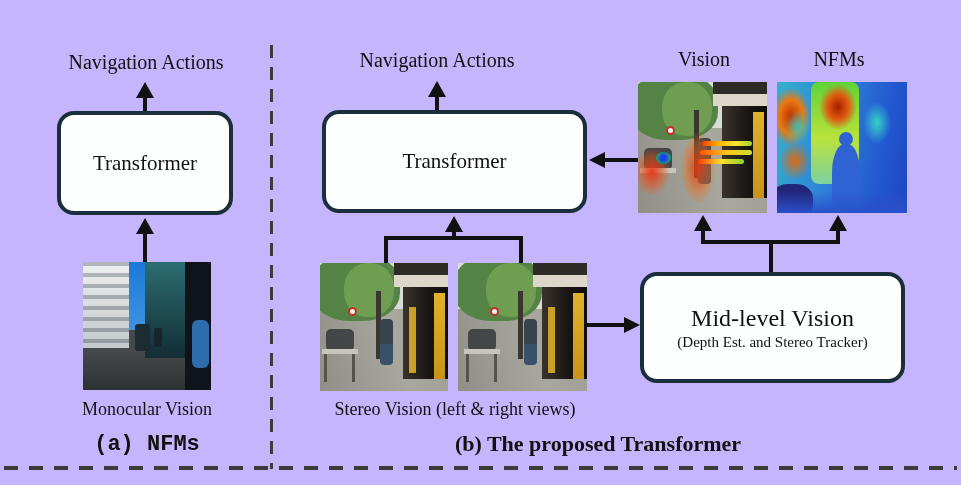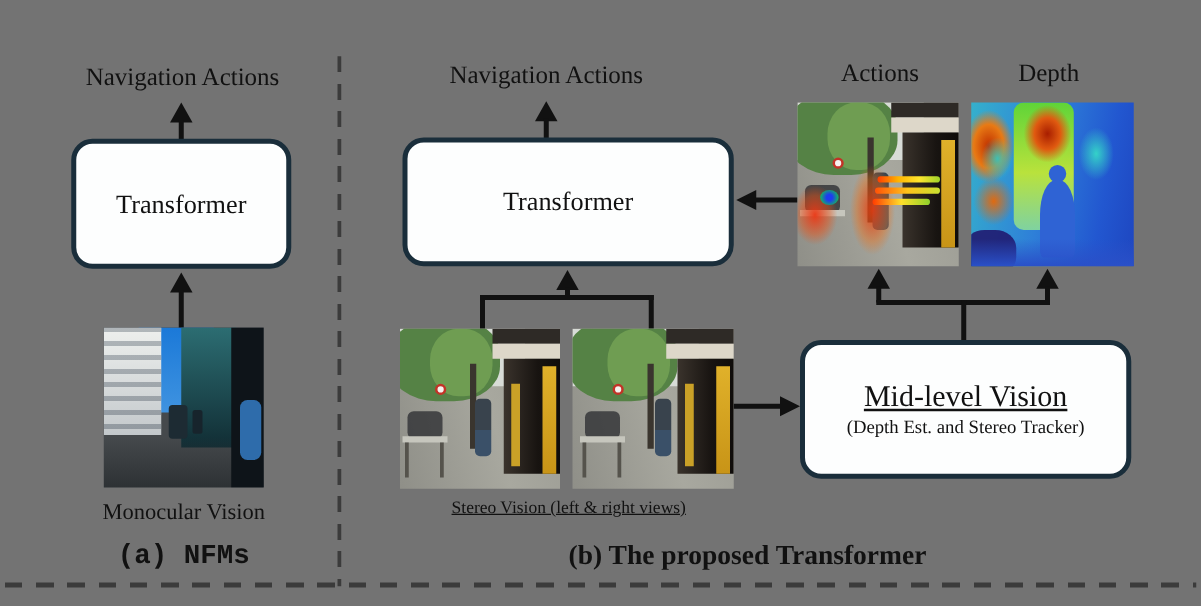--- a/index.html
+++ b/index.html
@@ -1,17 +1,17 @@
 <!DOCTYPE html>
 <html><head>
 <meta charset="utf-8">
 <style>
   html,body { margin:0; padding:0; background:#ffffff; }
   #canvas {
-    position:relative; width:961px; height:485px; background:#737373;
+    position:relative; width:961px; height:485px; background:#c4b5fd;
     font-family:"Liberation Serif", serif; color:#111; overflow:hidden;
   }
   .lbl { position:absolute; text-align:center; line-height:1.15; }
   .bold { font-weight:bold; }
   .node {
     position:absolute; box-sizing:border-box; background:#fdfefe;
     border:4px solid #1a2e3b; border-radius:17px;
     display:flex; flex-direction:column; align-items:center; justify-content:center;
   }
   .stem-v { position:absolute; width:4px; background:#111; }
@@ -187,27 +187,27 @@
     <div class="c-pil1"></div>
     <div class="c-pil2"></div>
     <div class="c-sign" style="left:32px;"></div>
     <div class="c-person" style="left:66px;"></div>
     <div class="c-chairs" style="left:10px;"></div>
     <div class="c-table" style="left:6px;"></div>
     <div class="c-leg1" style="left:8px;"></div>
     <div class="c-leg2" style="left:36px;"></div>
   </div>
 
-  <div class="lbl" style="left:305px; top:399px; width:300px; font-size:14px;text-decoration:underline;">Stereo Vision (left &amp; right views)</div>
+  <div class="lbl" style="left:305px; top:399px; width:300px; font-size:18px;">Stereo Vision (left &amp; right views)</div>
 
   <div class="stem-h" style="left:587px; top:323px; width:37px;"></div>
   <div class="ah-right" style="left:624px; top:317px;"></div>
 
-  <div class="lbl" style="left:644px; top:48px; width:120px; font-size:20px;">Actions</div>
-  <div class="lbl" style="left:779px; top:48px; width:120px; font-size:20px;">Depth</div>
+  <div class="lbl" style="left:644px; top:48px; width:120px; font-size:20px;">Vision</div>
+  <div class="lbl" style="left:779px; top:48px; width:120px; font-size:20px;">NFMs</div>
 
   <div class="photo p-cafe" style="left:638px; top:82px; width:129px; height:131px;">
     <div class="c-sky"></div>
     <div class="c-fol1"></div>
     <div class="c-fol2"></div>
     <div class="c-trunk"></div>
     <div class="c-roof"></div>
     <div class="c-awn"></div>
     <div class="c-store"></div>
     <div class="c-pil1"></div>
@@ -237,20 +237,20 @@
   </div>
 
   <div class="ah-up" style="left:694px; top:215px;"></div>
   <div class="stem-v" style="left:701px; top:229px; height:13px;"></div>
   <div class="ah-up" style="left:829px; top:215px;"></div>
   <div class="stem-v" style="left:836px; top:229px; height:13px;"></div>
   <div class="stem-h" style="left:701px; top:240px; width:139px;"></div>
   <div class="stem-v" style="left:769px; top:240px; height:33px;"></div>
 
   <div class="node" style="left:640px; top:272px; width:265px; height:111px;">
-    <div style="font-size:24px;text-decoration:underline;">Mid-level Vision</div>
+    <div style="font-size:24px;">Mid-level Vision</div>
     <div style="font-size:15px; margin-top:2px;">(Depth Est. and Stereo Tracker)</div>
   </div>
 
 
   <div class="lbl bold" style="left:398px; top:431px; width:400px; font-size:22px;">(b) The proposed Transformer</div>
 
 </div>
 
 </body></html>

